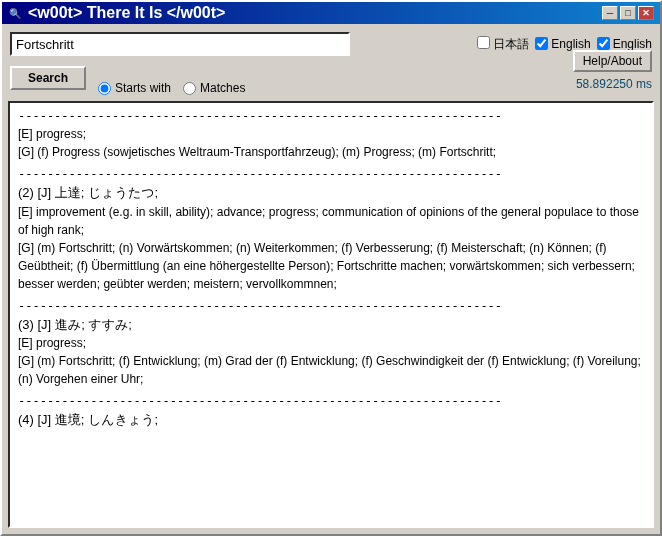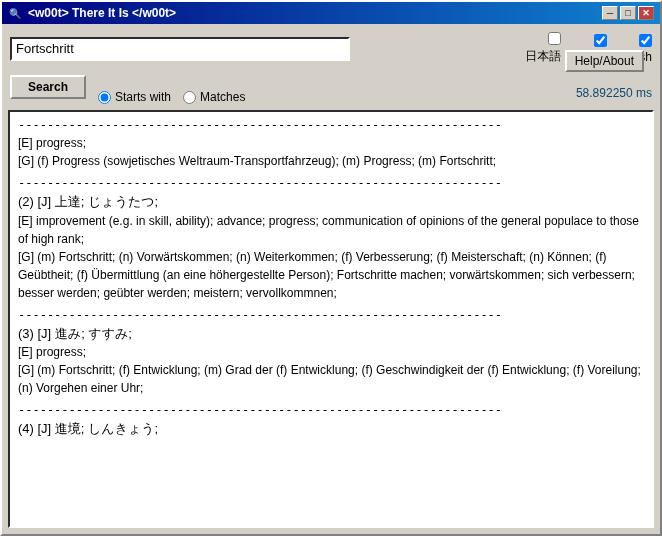--- a/index.html
+++ b/index.html
@@ -37,21 +37,21 @@
     }
     .title-icon {
       width: 16px;
       height: 16px;
       display: flex;
       align-items: center;
       justify-content: center;
       font-size: 10px;
     }
     .title-text {
-      font-size: 12px;
+      font-size: 16px;
       font-weight: bold;
     }
     .title-buttons {
       display: flex;
       gap: 2px;
     }
     .title-btn {
       width: 16px;
       height: 14px;
       background: #d4d0c8;
@@ -77,42 +77,41 @@
       border-top-color: #808080;
       border-left-color: #808080;
       border-bottom-color: #ffffff;
       border-right-color: #ffffff;
       background: white;
       padding: 2px 4px;
       font-size: 13px;
     }
     .checkbox-label {
       display: flex;
-      align-items: flex-end;
+      align-items: flex-start;
       gap: 3px;
       font-size: 12px;
       cursor: pointer;
-      flex-direction: column;
     }
     .checkbox-label input[type=checkbox] {
       width: 13px;
       height: 13px;
     }
     .help-button {
       background: #d4d0c8;
       border: 2px solid;
       border-top-color: #ffffff;
       border-left-color: #ffffff;
       border-bottom-color: #808080;
       border-right-color: #808080;
       padding: 2px 8px;
       font-size: 12px;
       cursor: pointer;
       position: absolute;
-      right: 16px;
+      right: 8px;
       top: 26px;
     }
     .search-row {
       background: #d4d0c8;
       padding: 4px 8px 6px 8px;
       display: flex;
       align-items: center;
       gap: 12px;
     }
     .search-btn {

